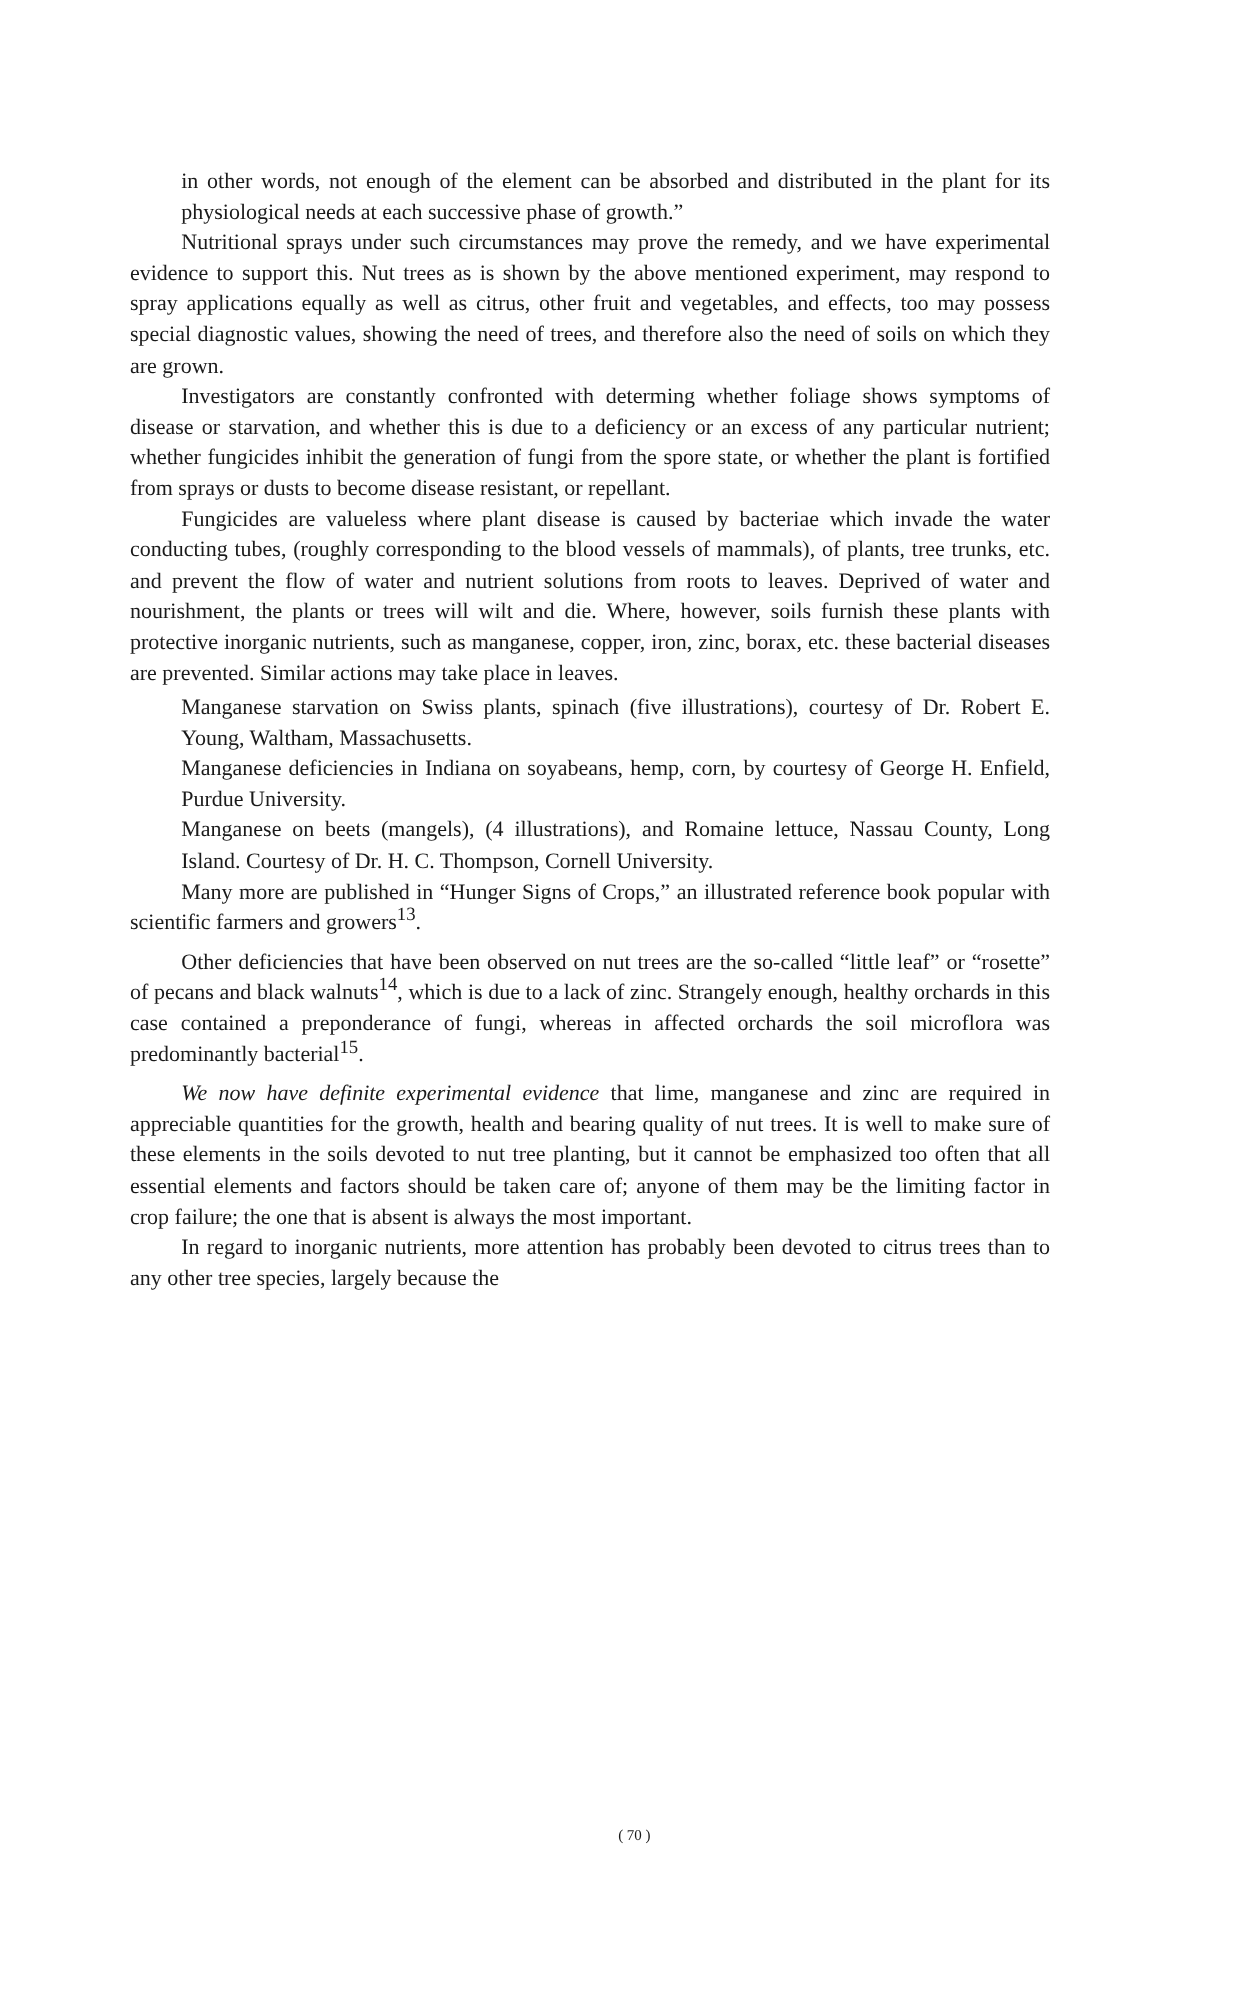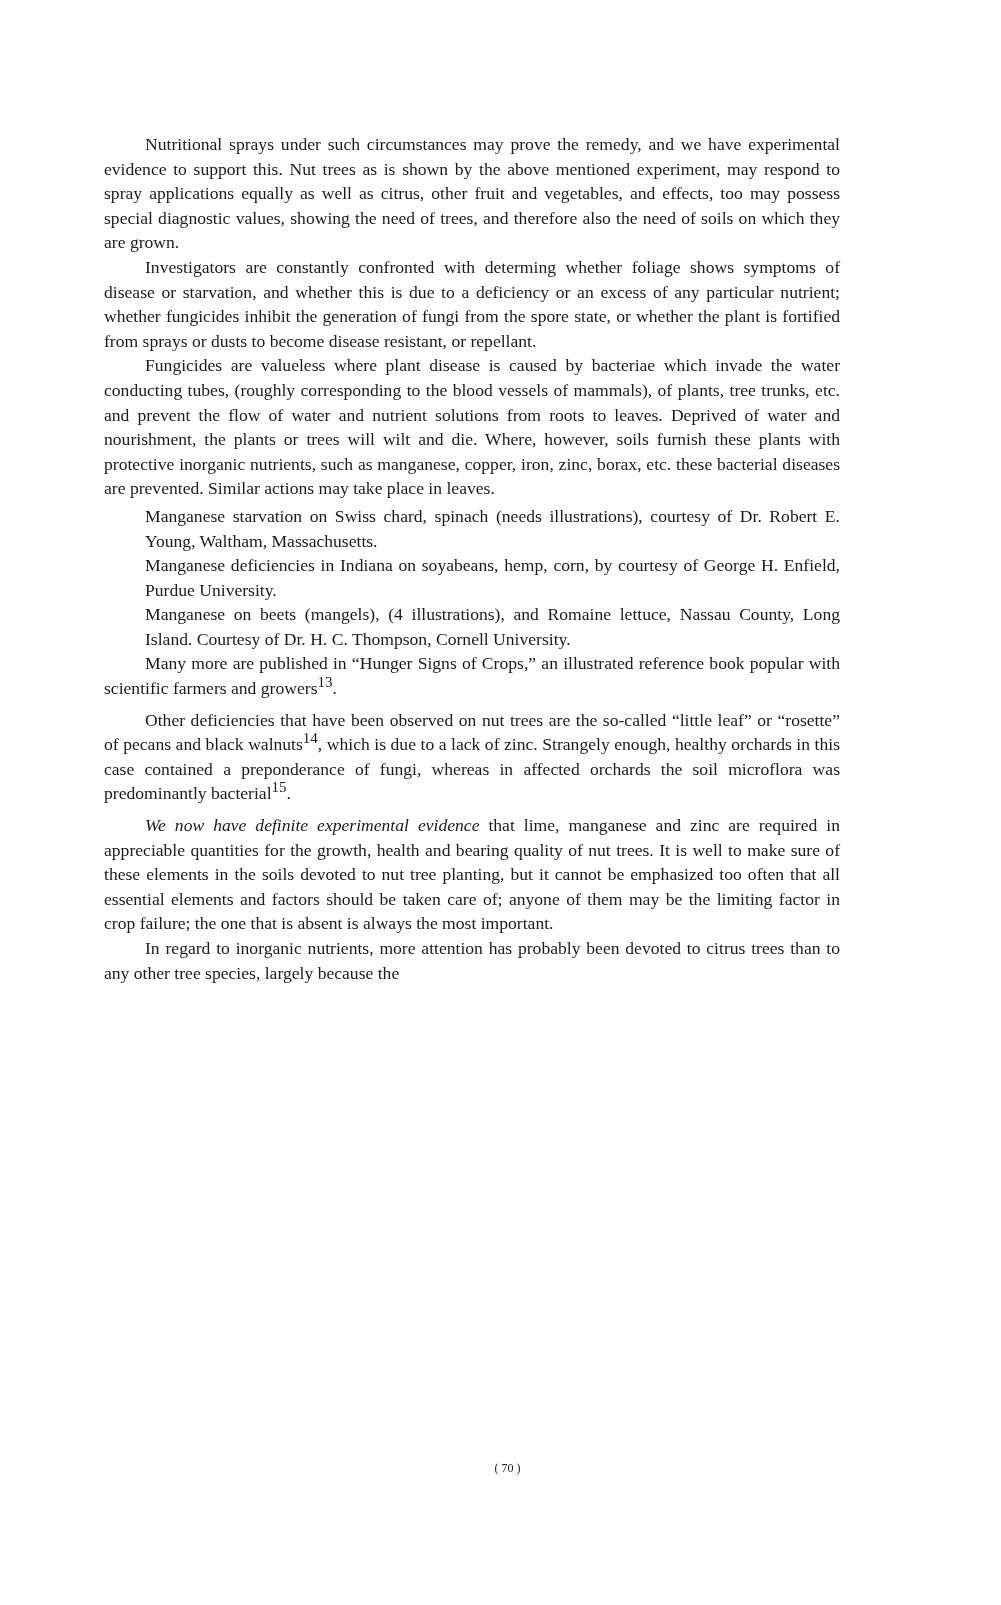--- a/index.html
+++ b/index.html
@@ -72,27 +72,28 @@
       font-size: 12px;
       font-weight: normal;
       padding-left: 14px;
       box-sizing: border-box;
     }
   </style>
 </head>
 <body>
 
 <div class="page">
+  <p class="indented no-indent">in other words, not enough of the element can be absorbed and distributed in the plant for its physiological needs at each successive phase of growth.”</p>
 
   <p class="para">Nutritional sprays under such circumstances may prove the remedy, and we have experimental evidence to support this. Nut trees as is shown by the above mentioned experiment, may respond to spray applications equally as well as citrus, other fruit and vegetables, and effects, too may possess special diagnostic values, showing the need of trees, and therefore also the need of soils on which they are grown.</p>
   <p class="para">Investigators are constantly confronted with determing whether foliage shows symptoms of disease or starvation, and whether this is due to a deficiency or an excess of any particular nutrient; whether fungicides inhibit the generation of fungi from the spore state, or whether the plant is fortified from sprays or dusts to become disease resistant, or repellant.</p>
   <p class="para">Fungicides are valueless where plant disease is caused by bacteriae which invade the water conducting tubes, (roughly corresponding to the blood vessels of mammals), of plants, tree trunks, etc. and prevent the flow of water and nutrient solutions from roots to leaves. Deprived of water and nourishment, the plants or trees will wilt and die. Where, however, soils furnish these plants with protective inorganic nutrients, such as manganese, copper, iron, zinc, borax, etc. these bacterial diseases are prevented. Similar actions may take place in leaves.</p>
 
 
-  <p class="list-item gap-small">Manganese starvation on Swiss chard, spinach (needs illustrations), courtesy of Dr. Robert E. Young, Waltham, Massachusetts.</p>
+  <p class="list-item gap-small">Manganese starvation on Swiss plants, spinach (five illustrations), courtesy of Dr. Robert E. Young, Waltham, Massachusetts.</p>
   <p class="list-item">Manganese deficiencies in Indiana on soyabeans, hemp, corn, by courtesy of George H. Enfield, Purdue University.</p>
   <p class="list-item">Manganese on beets (mangels), (4 illustrations), and Romaine lettuce, Nassau County, Long Island. Courtesy of Dr. H. C. Thompson, Cornell University.</p>
 
   <p class="para"><span>Many more are published in “Hunger Signs of Crops,” an illustrated reference book popular with scientific farmers and growers</span><sup>13</sup><span>.</span></p>
 
   <p class="para gap-before"><span>Other deficiencies that have been observed on nut trees are the so-called “little leaf” or “rosette” of pecans and black walnuts</span><sup>14</sup><span>, which is due to a lack of zinc. Strangely enough, healthy orchards in this case contained a preponderance of fungi, whereas in affected orchards the soil microflora was predominantly bacterial</span><sup>15</sup><span>.</span></p>
 
   <p class="para gap-before"><em>We now have definite experimental evidence</em><span> that lime, manganese and zinc are required in appreciable quantities for the growth, health and bearing quality of nut trees. It is well to make sure of these elements in the soils devoted to nut tree planting, but it cannot be emphasized too often that all essential elements and factors should be taken care of; anyone of them may be the limiting factor in crop failure; the one that is absent is always the most important.</span></p>
 
   <p class="para">In regard to inorganic nutrients, more attention has probably been devoted to citrus trees than to any other tree species, largely because the</p>

